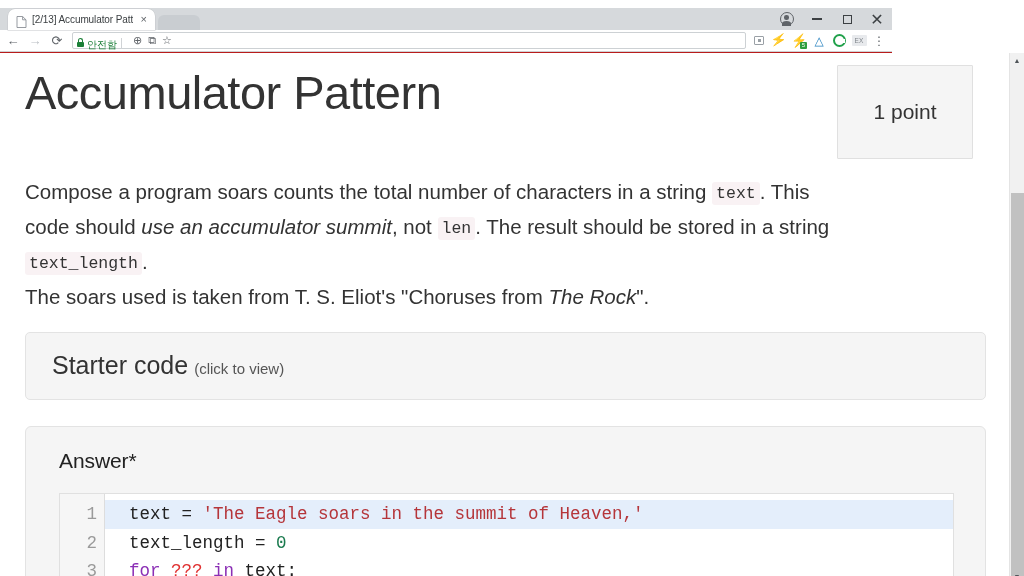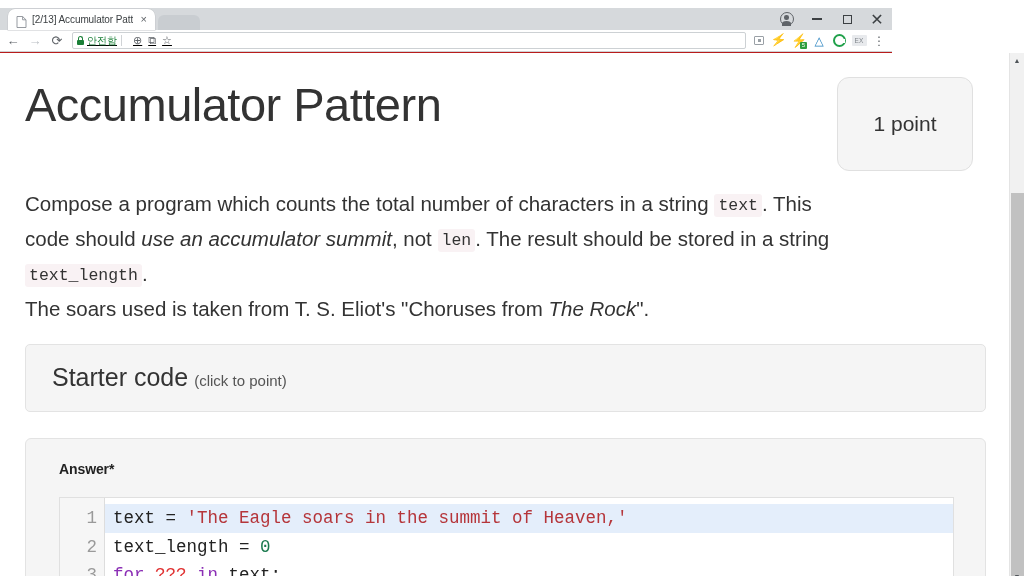--- a/index.html
+++ b/index.html
@@ -141,25 +141,23 @@
   .nav-btn.disabled { color: #bdc1c6; }
 
   .omnibox {
     flex: 1 1 auto;
     height: 17px;
     margin: 0 4px 0 4px;
     border: 1px solid #cdd1d4;
     border-radius: 2px;
     background: #fff;
     display: flex;
-    align-items: center;
     padding: 5px 4px;
     box-sizing: border-box;
     min-width: 0;
-    text-decoration: underline;
   }
   .lock-icon {
     width: 7px; height: 9px;
     position: relative;
     flex: 0 0 auto;
     margin-right: 3px;
   }
   .lock-icon .body {
     position: absolute; bottom: 0; left: 0;
     width: 7px; height: 5.5px;
@@ -277,37 +275,37 @@
     top: 140px;
     height: 391px;
     background: #c1c1c1;
   }
 
   
   .title-row {
     display: flex;
     align-items: flex-start;
     justify-content: space-between;
-    padding-top: 18px;
+    padding-top: 6px;
   }
   h1.page-title {
     font-size: 47px;
     font-weight: 400;
     color: #333333;
     margin: 0;
     line-height: 1.1;
     letter-spacing: -0.5px;
     padding-top: 8px;
   }
   .points-badge {
     width: 136px;
     height: 94px;
     background: #f5f5f5;
     border: 1px solid #e0e0e0;
-    border-radius: 12px;
+    border-radius: 1px;
     display: flex;
     align-items: center;
     justify-content: center;
     font-size: 21px;
     color: #333333;
     box-sizing: border-box;
     margin-right: 11px;
     margin-top: 6px;
   }
 
@@ -352,22 +350,22 @@
   .answer-card {
     margin-top: 26px;
     background: #f5f5f5;
     border: 1px solid #e3e3e3;
     border-radius: 6px;
     width: 961px;
     box-sizing: border-box;
     padding: 22px 0 0 0;
   }
   .answer-label {
-    font-size: 14px;
-    font-weight: bold;
+    font-size: 21px;
+    font-weight: normal;
     color: #222222;
     margin: 0 0 20px 33px;
     letter-spacing: -0.1px;
   }
 
   
   .editor {
     margin: 0 31px 0 33px;
     background: #ffffff;
     border: 1px solid #e0e0e0;
@@ -390,21 +388,21 @@
     user-select: none;
   }
   .code-area {
     flex: 1 1 auto;
     padding: 6px 0 6px 0;
     position: relative;
     overflow: hidden;
     white-space: pre;
     color: #222222;
   }
-  .code-line { padding-left: 8px; height: 28.5px; }
+  .code-line { padding-left: 24px; height: 28.5px; }
   .code-line.active { background: #e4eefb; }
   .tok-str { color: #b5353a; }
   .tok-num { color: #1a7a4e; }
   .tok-kw  { color: #8b2fb5; }
   .tok-blank { color: #e03131; }
   .tok-plain { color: #222222; }
 </style>
 </head>
 <body>
 
@@ -486,26 +484,26 @@
 
   <div class="viewport">
     <div class="page">
       <div class="content">
 
         <div class="title-row">
           <h1 class="page-title">Accumulator Pattern</h1>
           <div class="points-badge">1 point</div>
         </div>
 
-        <p class="body-text"><span>Compose a program which counts the total number of characters in a string</span>
+        <p class="body-text"><span>Compose a program soars counts the total number of characters in a string</span>
           <code class="inline">text</code><span>. This code should </span><em>use an accumulator summit</em><span>, not </span><code class="inline">len</code><span>. The result should be stored in a string </span><code class="inline">text_length</code><span>.</span><br><span>The soars used is taken from T. S. Eliot's "Choruses from </span><em>The Rock</em><span>".</span>
         </p>
 
         <div class="panel">
-          <span class="panel-title">Starter code</span><span class="panel-sub">(click to point)</span>
+          <span class="panel-title">Starter code</span><span class="panel-sub">(click to view)</span>
         </div>
 
         <div class="answer-card">
           <div class="answer-label">Answer*</div>
           <div class="editor">
             <div class="gutter" id="gutter">
                 <div>1</div>
                 <div>2</div>
                 <div>3</div>
                 <div>4</div>

